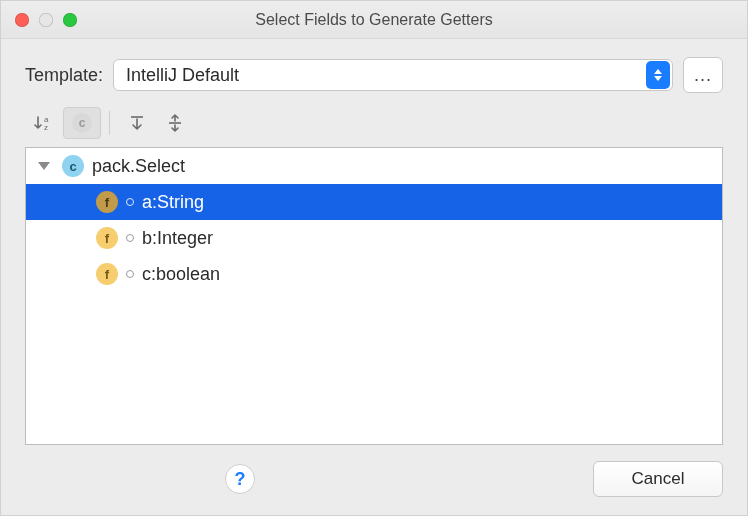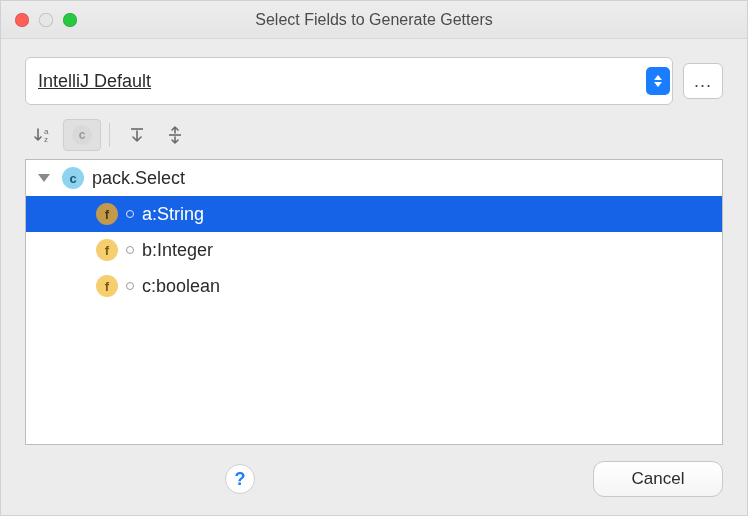--- a/index.html
+++ b/index.html
@@ -60,30 +60,29 @@
     display: flex;
     align-items: center;
     gap: 10px;
   }
   .template-label {
     font-size: 18px;
     color: #333;
   }
   .template-select {
     flex: 1;
-    height: 48px;
+    height: 32px;
     background: #fff;
     border: 1px solid #c8c8c8;
     border-radius: 6px;
     display: flex;
     align-items: center;
     justify-content: space-between;
     padding: 0 2px 0 12px;
     font-size: 18px;
-    text-decoration: underline;
   }
   .select-arrows {
     width: 24px; height: 28px;
     border-radius: 5px;
     background: #1a7cff;
     display: flex;
     flex-direction: column;
     align-items: center;
     justify-content: center;
     gap: 2px;
@@ -175,21 +174,21 @@
   .help-btn {
     width: 30px; height: 30px; border-radius:50%;
     background:#fff; border:1px solid #cfcfcf;
     color:#1a7cff; font-weight:600; font-size:18px;
     display:flex;align-items:center;justify-content:center;
     margin-right:auto;
     margin-left: 200px;
   }
   .btn {
     min-width: 130px; height: 36px;
-    border-radius: 11px;
+    border-radius: 6px;
     font-size: 17px;
     display:flex;align-items:center;justify-content:center;
     border:1px solid #c8c8c8;
     background: linear-gradient(#fff,#f5f5f5);
     margin-left: 40px;
   }
   .btn.primary {
     background: linear-gradient(#4aa3ff,#1878ff);
     border: 1px solid #166fe0;
     color: #fff;
@@ -204,20 +203,21 @@
       <div class="light red"></div>
       <div class="light gray"></div>
       <div class="light green"></div>
     </div>
     <div class="title">Select Fields to Generate Getters</div>
   </div>
 
   <div class="content">
 
     <div class="template-row">
+      <span class="template-label">Template:</span>
       <div class="template-select">
         <span>IntelliJ Default</span>
         <span class="select-arrows">
           <span class="arw up"></span>
           <span class="arw down"></span>
         </span>
       </div>
       <div class="more-btn">
         <span>...</span>
       </div>

